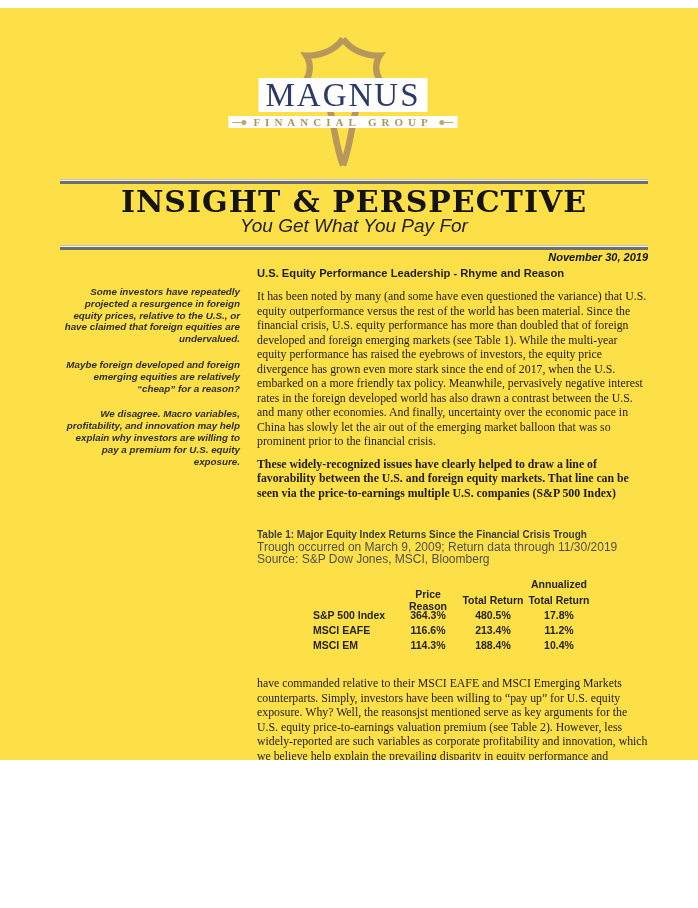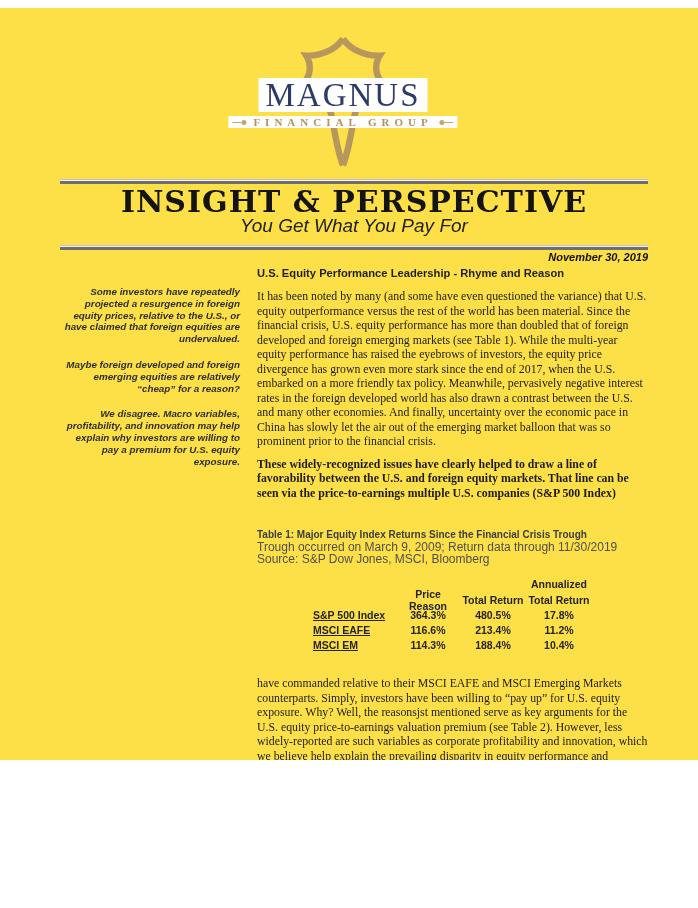--- a/index.html
+++ b/index.html
@@ -82,21 +82,21 @@
   .p2 { margin-top:8px;font-weight:bold; }
   .p3 { margin-top:24px; }
 
   
   .tbl { margin-top:28px; font-family:"Liberation Sans", sans-serif; }
   .tbl-title { font-weight:bold; font-size:10px; color:#3d3d3d; line-height:13px; }
   .tbl-sub, .tbl-src { font-size:12px; color:#4f4f4f; line-height:12px; }
   .t-grid { margin-top:12px; margin-left:56px; }
   .t-row { display:flex; height:15px; align-items:center; }
   .t-cell { font-weight:bold; font-size:10.5px; color:#242424; }
-  .c-label { width:85px; text-align:left;text-decoration:underline; }
+  .c-label { width:85px; text-align:left; }
   .c1 { width:60px; text-align:center; }
   .c2 { width:70px; text-align:center; }
   .c3 { width:62px; text-align:center; }
   .t-row.group .t-cell { height:13px; line-height:13px; }
 
   
   .footer { position:absolute; top:844px; left:60px; width:580px; }
   .footer-rule { height:2px; background:linear-gradient(to right,#6f6f6f, #2e2e2e 35%, #2e2e2e 80%, #6f6f6f); }
   .footer-text {
     margin-top:8px; text-align:center;

